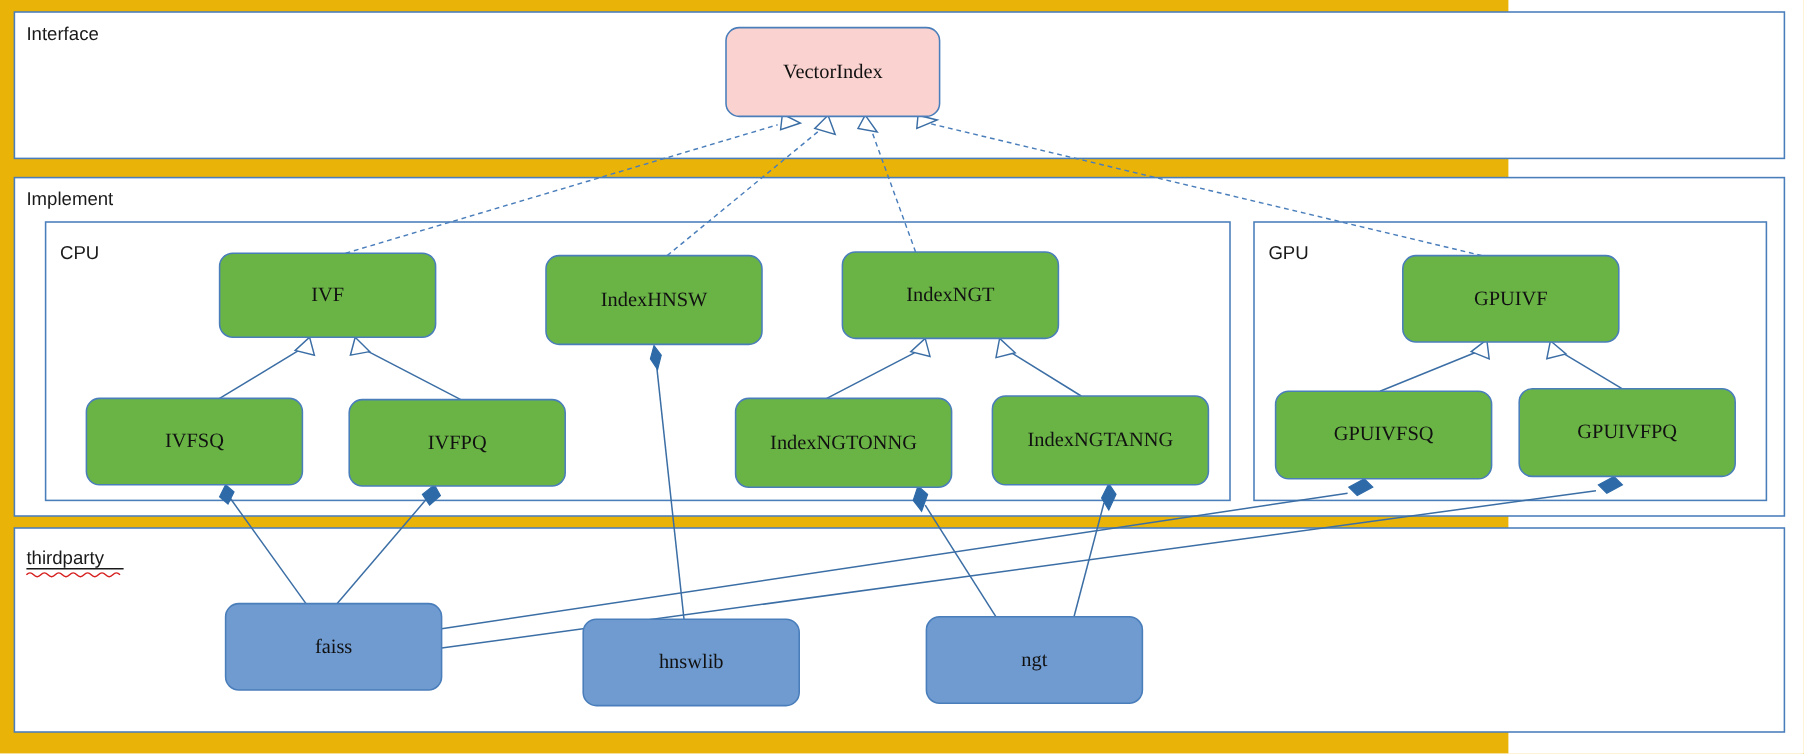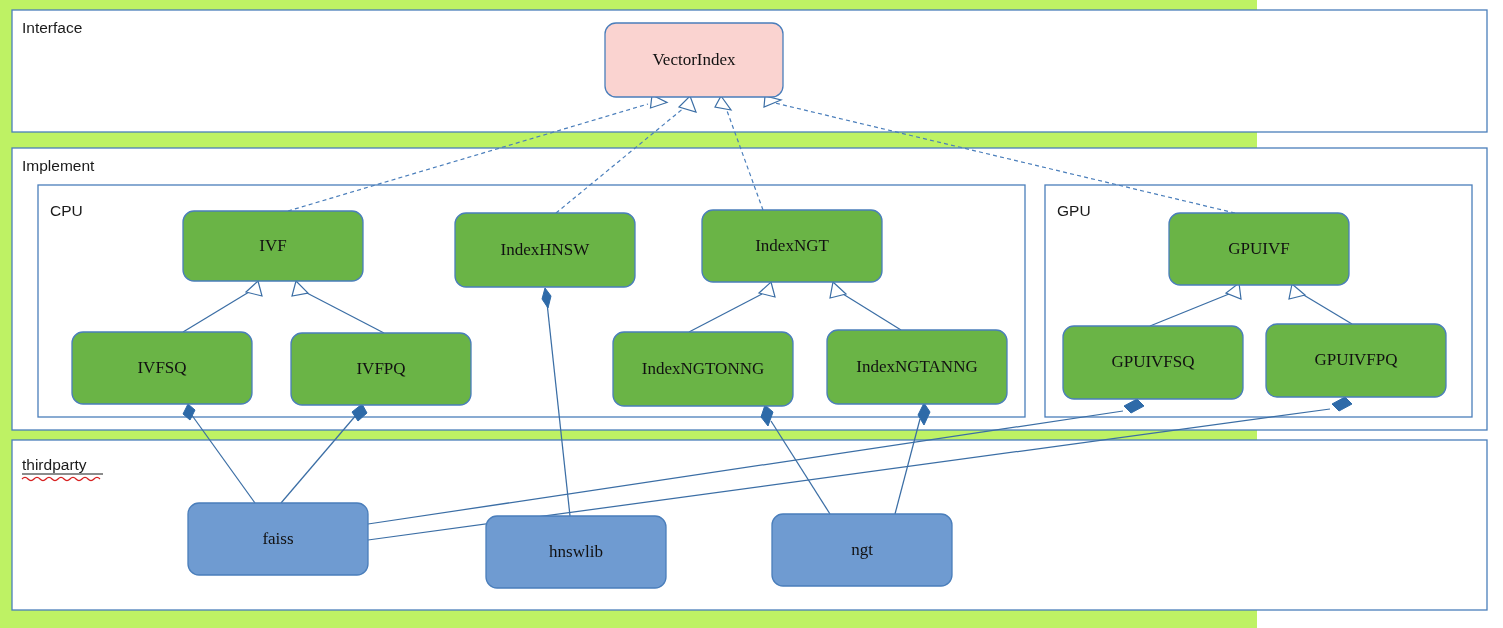--- a/index.html
+++ b/index.html
@@ -11,21 +11,21 @@
   body {
     font-family: "Liberation Sans", sans-serif;
     width: 1503px;
     height: 628px;
     overflow: hidden;
   }
   #diagram-root {
     position: relative;
     width: 1257px;
     height: 628px;
-    background: #bef264;
+    background: #eab308;
   }
   svg#diagram-svg {
     position: absolute;
     top: 0;
     left: 0;
     width: 1503px;
     height: 628px;
     display: block;
   }
   .group-label {

